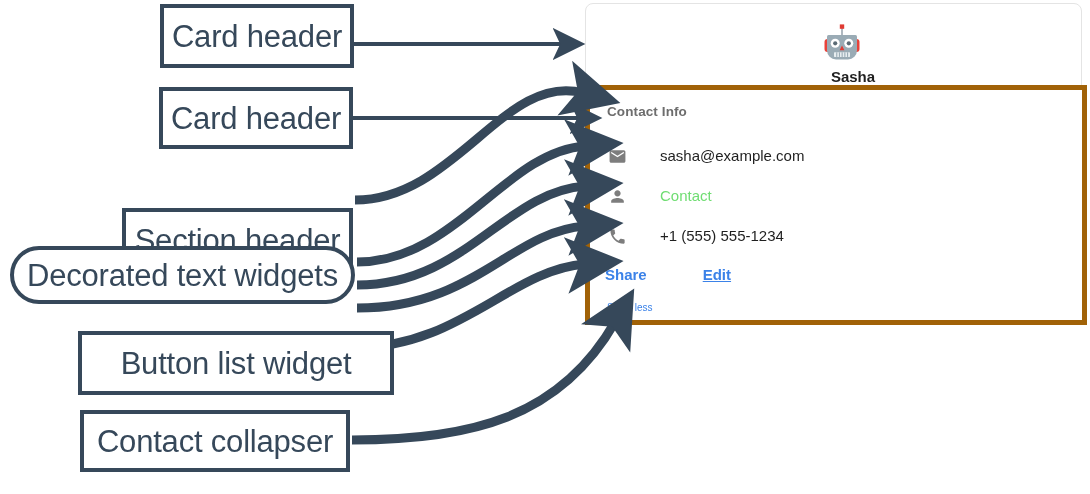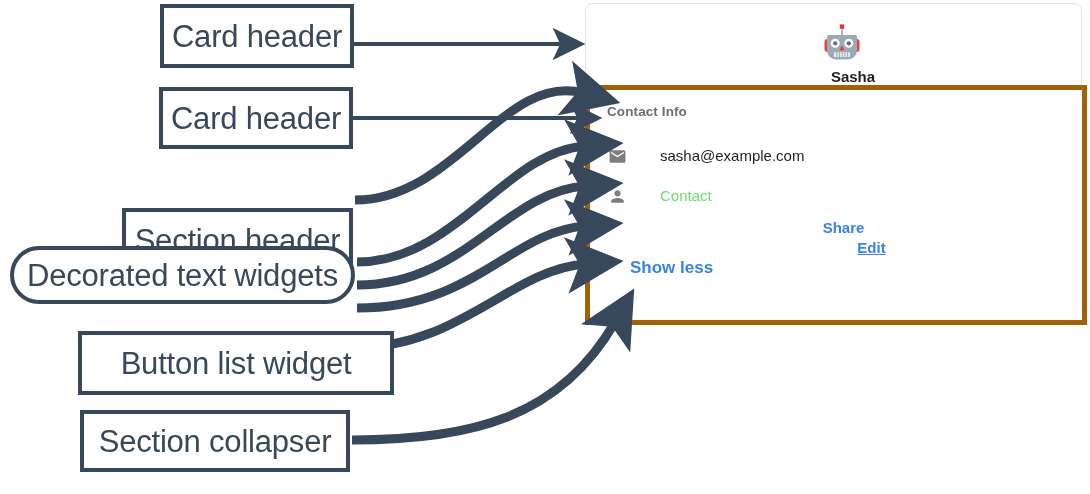--- a/index.html
+++ b/index.html
@@ -160,40 +160,38 @@
     line-height: 20px;
   }
   .row-label.status-online { color: #6fdd72; }
 
   .button-list {
     display: flex;
     align-items: center;
     height: 34px;
     margin-top: 2px;
     margin-left: -2px;
-    flex-direction: column;
   }
   .list-button {
     font-size: 15px;
     font-weight: bold;
     color: #3b82e8;
     line-height: 20px;
     background: none;
     border: none;
     padding: 0;
     font-family: "Liberation Sans", sans-serif;
     cursor: pointer;
   }
   .list-button + .list-button { margin-left: 56px; text-decoration: underline; }
 
   .collapser {
     margin-top: 6px;
-    margin-left: 23px;
-    font-size: 17px;
-    font-weight: bold;
+    font-size: 10px;
+    font-weight: normal;
     color: #3b82e8;
     line-height: 20px;
     background: none;
     border: none;
     padding: 0;
     font-family: "Liberation Sans", sans-serif;
     cursor: pointer;
     display: inline-block;
   }
 </style>
@@ -238,21 +236,21 @@
   <div class="anno-box anno-section-header">
     <span>Section header</span>
   </div>
   <div class="anno-box anno-decorated">
     <span>Decorated text widgets</span>
   </div>
   <div class="anno-box anno-button-list">
     <span>Button list widget</span>
   </div>
   <div class="anno-box anno-collapser">
-    <span>Section collapser</span>
+    <span>Contact collapser</span>
   </div>
 
   <div id="card">
     <div id="card-header">
       <svg class="avatar" viewBox="0 0 46 46">
 
         <rect x="22.3" y="6" width="1.4" height="8" fill="#8d9aa5"></rect>
         <rect x="20.8" y="3.4" width="4.4" height="4.4" fill="#e03a32"></rect>
 
         <rect x="5.5" y="18" width="7" height="13" rx="3" fill="#e8423a"></rect>
@@ -296,20 +294,28 @@
 
       <div class="text-row">
         <span class="row-icon">
           <svg width="19" height="19" viewBox="0 0 24 24" fill="#7d7d7d">
             <path d="M12 12c2.21 0 4-1.79 4-4s-1.79-4-4-4-4 1.79-4 4 1.79 4 4 4zm0 2c-2.67 0-8 1.34-8 4v2h16v-2c0-2.66-5.33-4-8-4z"></path>
           </svg>
         </span>
         <span class="row-label status-online">Contact</span>
       </div>
 
+      <div class="text-row">
+        <span class="row-icon">
+          <svg width="19" height="19" viewBox="0 0 24 24" fill="#7d7d7d">
+            <path d="M6.62 10.79c1.44 2.83 3.76 5.14 6.59 6.59l2.2-2.2c.27-.27.67-.36 1.02-.24 1.12.37 2.33.57 3.57.57.55 0 1 .45 1 1V20c0 .55-.45 1-1 1-9.39 0-17-7.61-17-17 0-.55.45-1 1-1h3.5c.55 0 1 .45 1 1 0 1.25.2 2.45.57 3.57.11.35.03.74-.25 1.02l-2.2 2.2z"></path>
+          </svg>
+        </span>
+        <span class="row-label">+1 (555) 555-1234</span>
+      </div>
 
       <div class="button-list">
         <button class="list-button">Share</button>
         <button class="list-button">Edit</button>
       </div>
 
       <button class="collapser">Show less</button>
     </div>
   </div>
 

